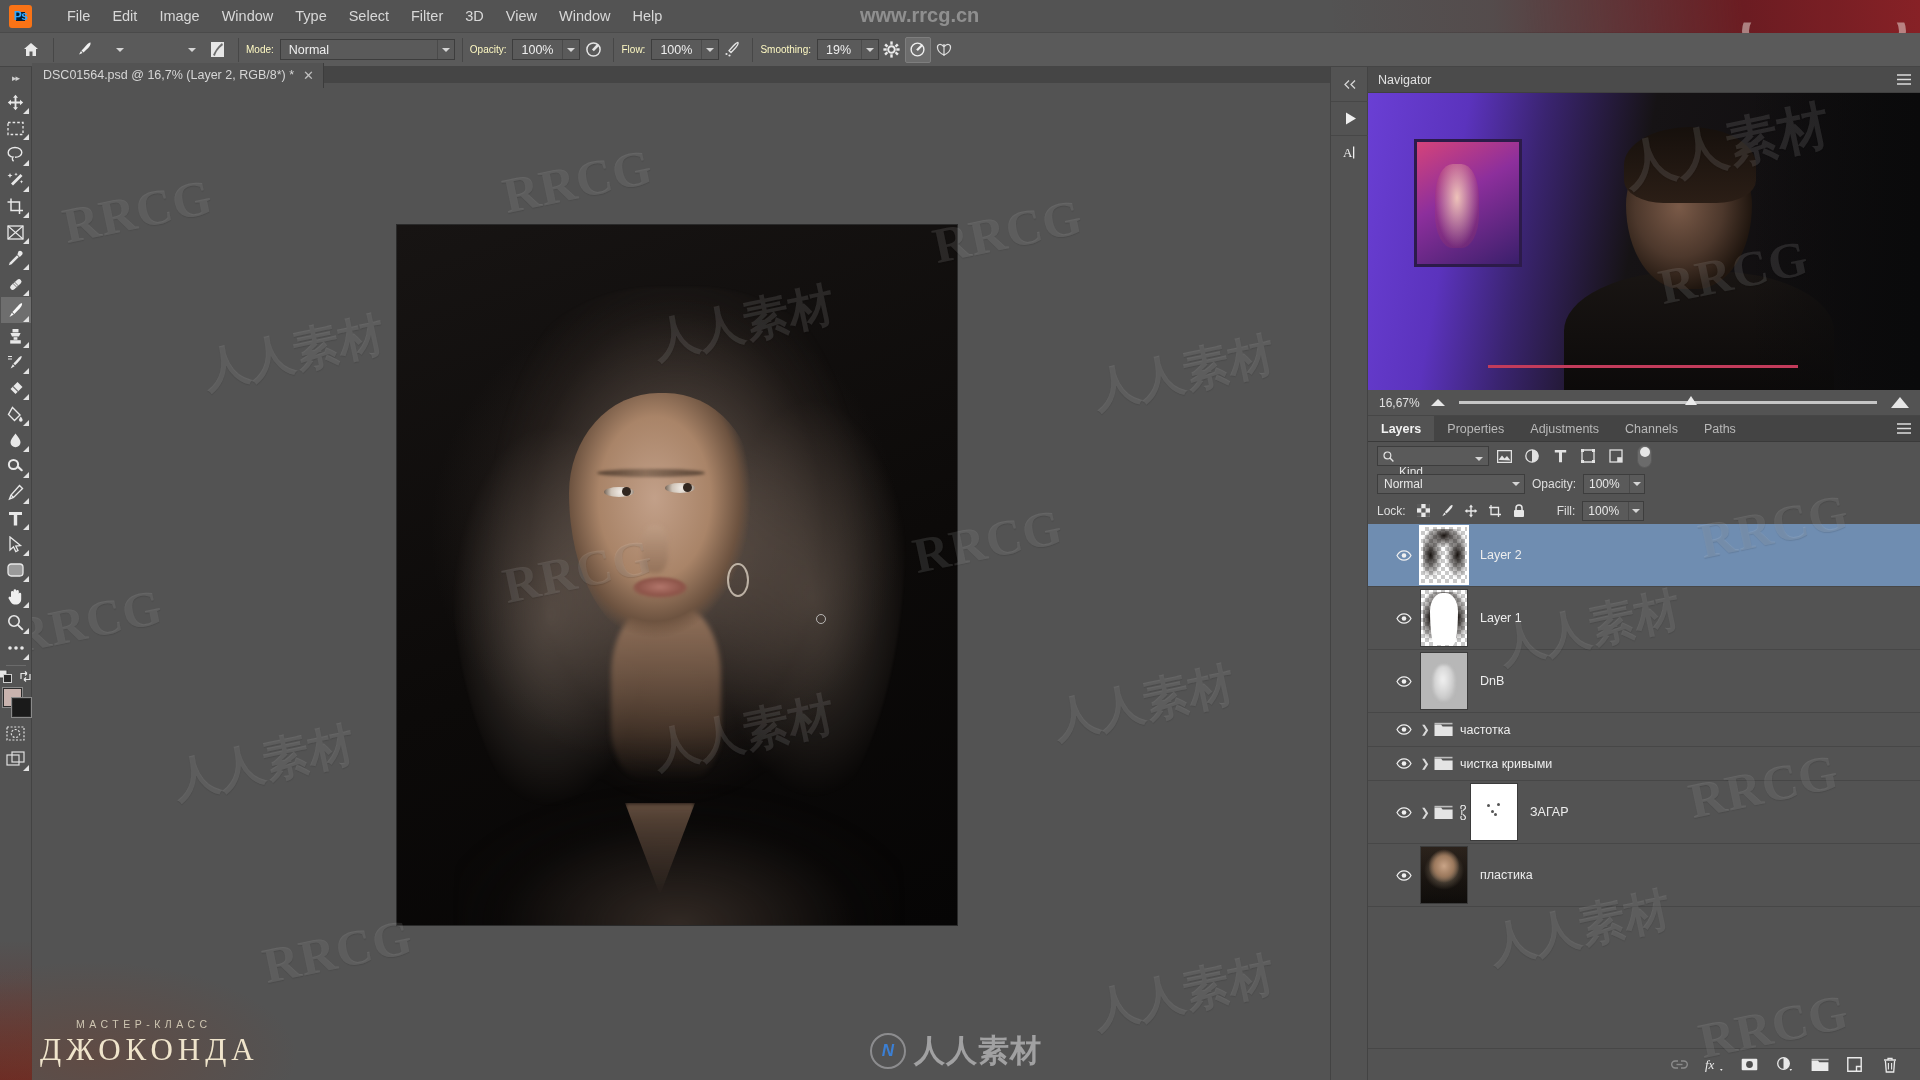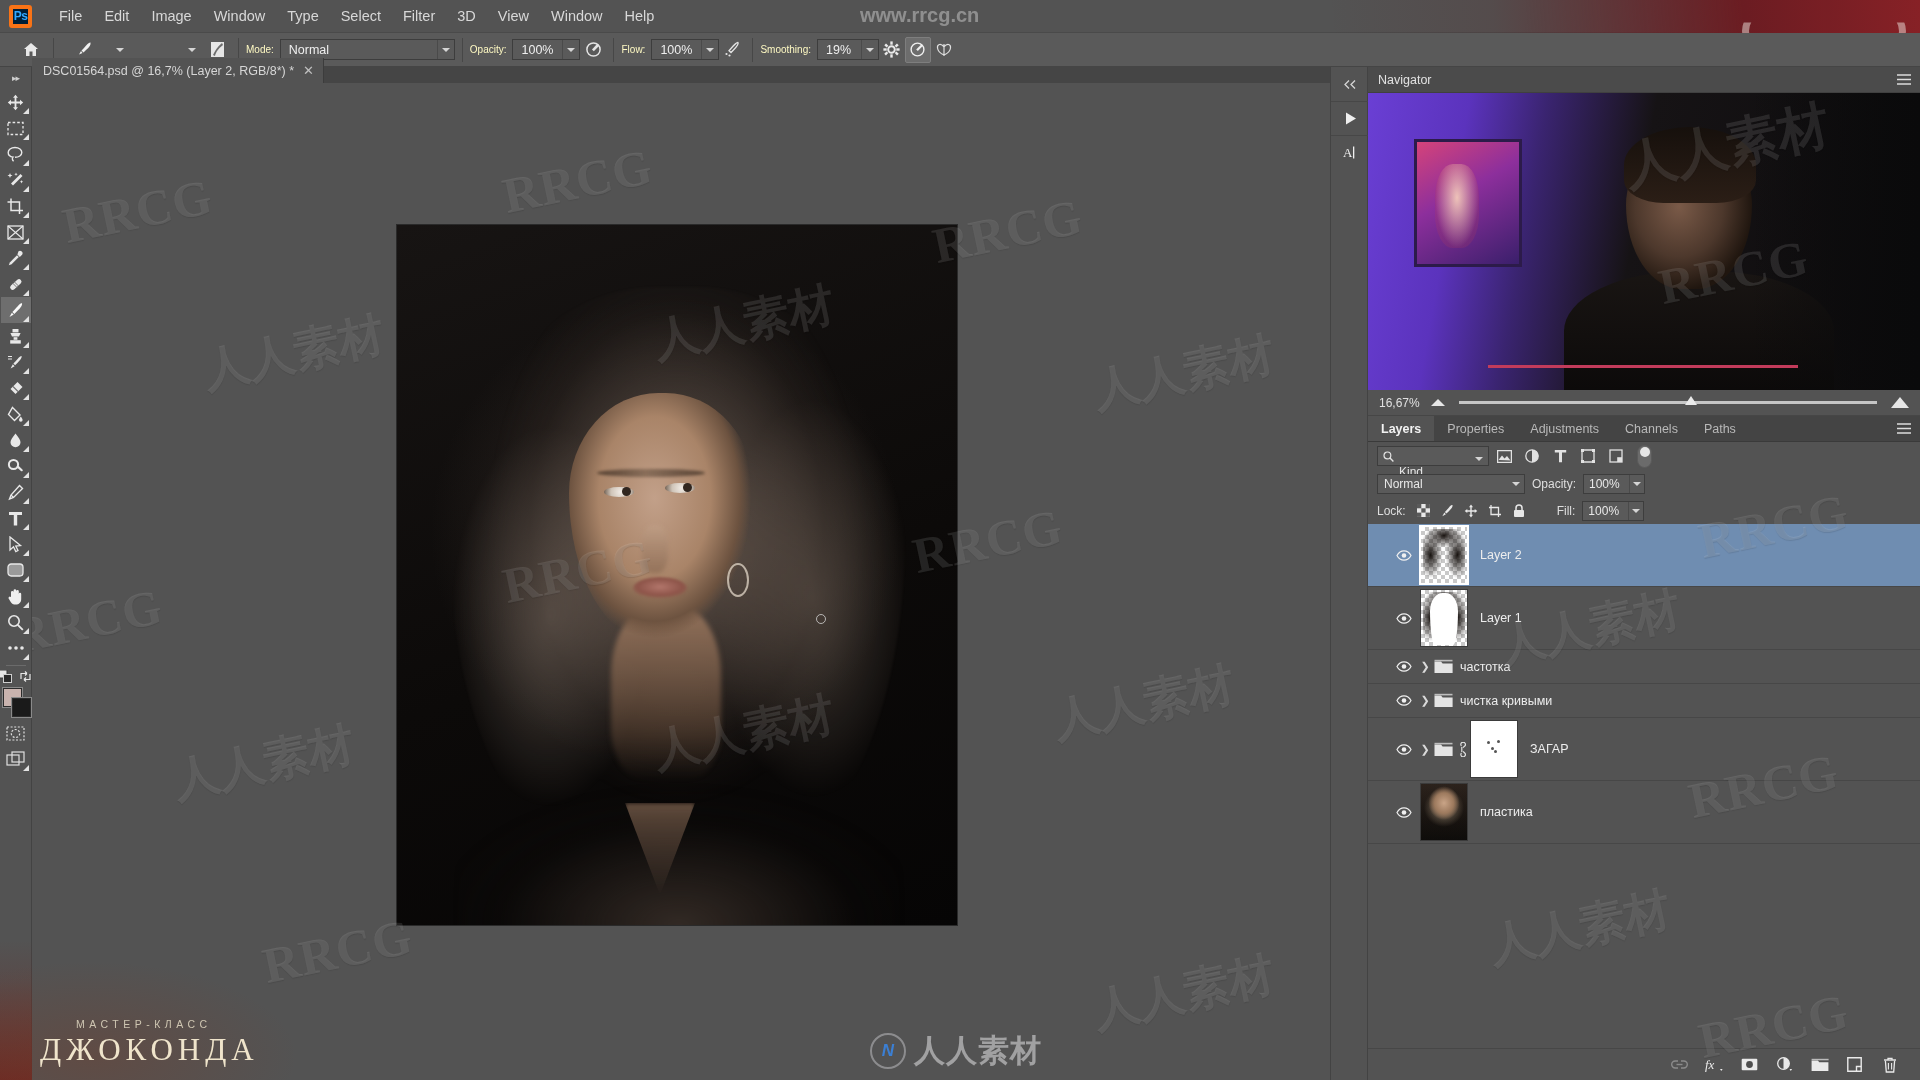--- a/index.html
+++ b/index.html
@@ -12,22 +12,22 @@
   }
   .app { position: relative; width: 1920px; height: 1080px; background: #535353; }
 
   
   .menubar {
     position: absolute; left: 0; top: 0; width: 1920px; height: 33px;
     background: #535353; display: flex; align-items: center;
     border-bottom: 1px solid #4a4a4a;
   }
   .ps-logo {
-    width: 23px; height: 23px; margin-left: 9px; margin-right: 16px;
-    background: #001e36; border: 4px solid #f97316; border-radius: 3px;
+    width: 23px; height: 23px; margin-left: 9px; margin-right: 24px;
+    background: #001e36; border: 7px solid #f97316; border-radius: 3px;
     color: #31a8ff; font-size: 12px; font-weight: bold;
     display: flex; align-items: center; justify-content: center;
     letter-spacing: -0.5px;
   }
   .menu-item {
     color: #d8d8d8; font-size: 14.5px; padding: 4px 11px; cursor: default;
     white-space: nowrap;
   }
 
   
@@ -61,21 +61,21 @@
     position: absolute; bottom: -10px; left: 50%; transform: translateX(-50%);
     font-size: 11px; color: #d0d0d0;
   }
   .chev { display:inline-block; width:0; height:0;
     border-left: 4px solid transparent; border-right: 4px solid transparent;
     border-top: 4px solid #d5d5d5; }
 
   
   .tabbar {
     position: absolute; left: 32px; top: 67px; width: 1336px; height: 16px;
-    background: #454545; display: flex; align-items: flex-end;
+    background: #454545; display: flex; align-items: center;
   }
   .doc-tab {
     height: 25px; background: #535353; display: flex; align-items: center;
     padding: 0 9px 0 11px; border-right: 1px solid #3c3c3c;
     font-size: 12.5px; color: #d6d6d6; gap: 9px; white-space: nowrap;
   }
   .tab-close { font-size: 13px; color: #c0c0c0; line-height: 1; }
 
   
   .toolbar {
@@ -954,20 +954,33 @@
             </svg>
         </div>
         <div class="thumb">
           <div class="tn-checker"></div>
           <div class="tn-hairmask"></div>
           <div class="tn-white-sil"></div>
         </div>
         <span class="layer-name">Layer 1</span>
       </div>
 
+      <div class="layer-row tall">
+        <div class="eye-cell">
+          <svg width="16" height="11" viewBox="0 0 16 11">
+              <path d="M8 0.8 C3.5 0.8 1 5.5 1 5.5 S3.5 10.2 8 10.2 15 5.5 15 5.5 12.5 0.8 8 0.8 Z" fill="none" stroke="#f0f0f0" stroke-width="1.2"></path>
+              <circle cx="8" cy="5.5" r="2.3" fill="#f0f0f0"></circle>
+            </svg>
+        </div>
+        <div class="thumb">
+          <div class="tn-gray"></div>
+          <div class="tn-gray-blob"></div>
+        </div>
+        <span class="layer-name">DnB</span>
+      </div>
 
       <div class="layer-row">
         <div class="eye-cell">
           <svg width="16" height="11" viewBox="0 0 16 11">
               <path d="M8 0.8 C3.5 0.8 1 5.5 1 5.5 S3.5 10.2 8 10.2 15 5.5 15 5.5 12.5 0.8 8 0.8 Z" fill="none" stroke="#f0f0f0" stroke-width="1.2"></path>
               <circle cx="8" cy="5.5" r="2.3" fill="#f0f0f0"></circle>
             </svg>
         </div>
         <div class="disclose">❯</div>
         <div class="folder-ico">

